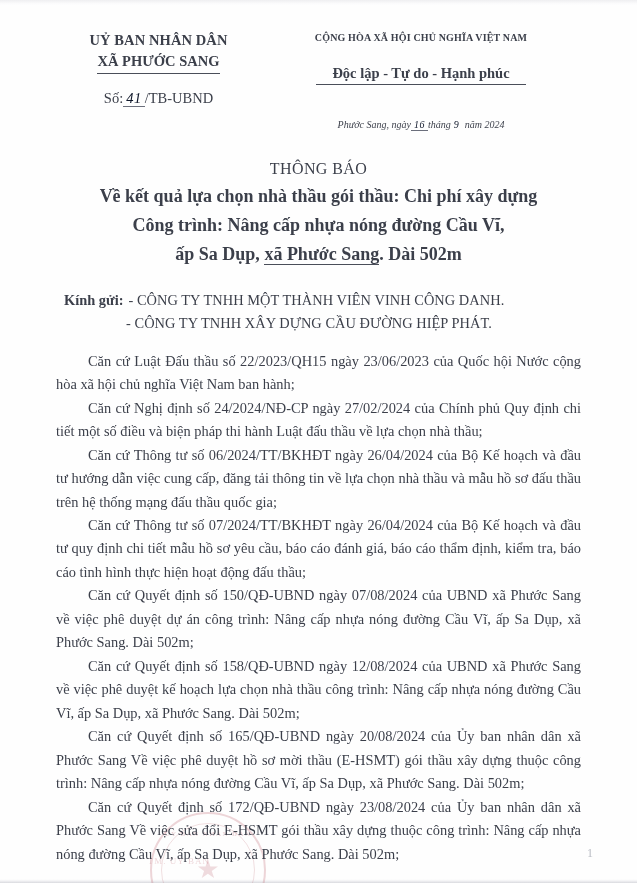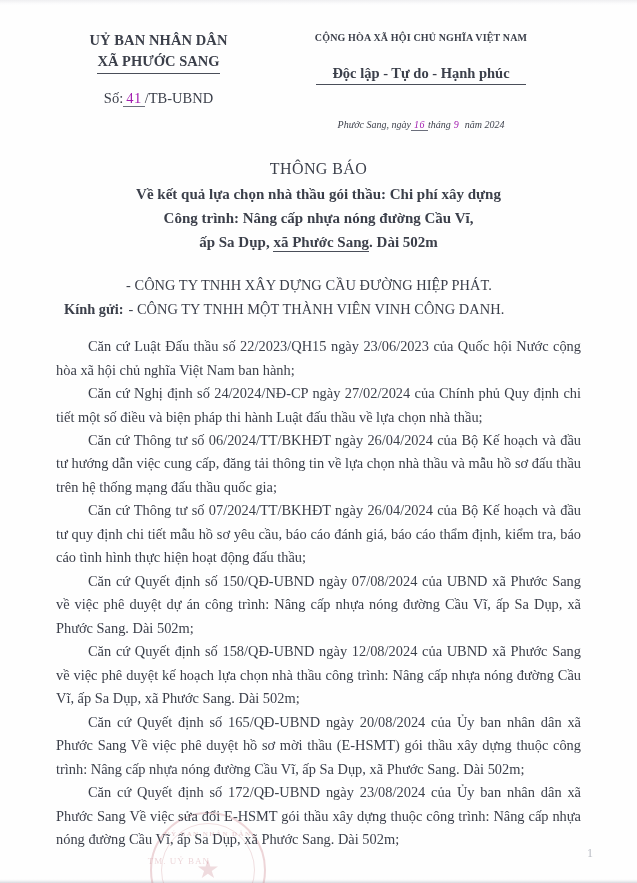--- a/index.html
+++ b/index.html
@@ -94,43 +94,44 @@
     margin-top: 16px;
     white-space: nowrap;
   }
   .date-line {
     font-size: 10px;
     font-style: italic;
     margin-top: 34px;
     white-space: nowrap;
   }
   .handwritten {
+    font-style: italic;
     font-family: "Liberation Serif", "DejaVu Serif", serif;
-    color: #a21caf;
+    color: #0f172a;
     padding: 0 3px;
     letter-spacing: 0.5px;
   }
   .hw-underline {
     border-bottom: 0.9px solid #6b6f7c;
   }
 
   
   .title-block {
     text-align: center;
     margin-top: 26px;
   }
   .title-main {
     font-weight: normal;
     font-size: 16px;
     letter-spacing: 0.4px;
     line-height: 1.6;
   }
   .title-sub {
     font-weight: bold;
-    font-size: 15px;
+    font-size: 18px;
     line-height: 1.62;
   }
   .u {
     border-bottom: 1.1px solid #4a4e59;
     padding-bottom: 0.5px;
   }
 
   
   .recipients {
     margin-top: 20px;
@@ -271,26 +272,26 @@
 
     <div class="title-block">
       <div class="title-main">THÔNG BÁO</div>
       <div class="title-sub">Về kết quả lựa chọn nhà thầu gói thầu: Chi phí xây dựng</div>
       <div class="title-sub">Công trình: Nâng cấp nhựa nóng đường Cầu Vĩ,</div>
       <div class="title-sub"><span>ấp Sa Dụp, </span><span class="u">xã Phước Sang</span><span>. Dài 502m</span></div>
     </div>
 
     <div class="recipients">
       <div class="recip-row">
+        <span class="recip-label">Kính gửi:</span>
+        <span class="recip-text">- CÔNG TY TNHH MỘT THÀNH VIÊN VINH CÔNG DANH.</span>
+      </div>
+      <div class="recip-row">
         <span class="recip-spacer"></span>
         <span class="recip-text">- CÔNG TY TNHH XÂY DỰNG CẦU ĐƯỜNG HIỆP PHÁT.</span>
-      </div>
-      <div class="recip-row">
-        <span class="recip-label">Kính gửi:</span>
-        <span class="recip-text">- CÔNG TY TNHH MỘT THÀNH VIÊN VINH CÔNG DANH.</span>
       </div>
     </div>
 
     <div class="body-text">
       <p>Căn cứ Luật Đấu thầu số 22/2023/QH15 ngày 23/06/2023 của Quốc hội Nước cộng hòa xã hội chủ nghĩa Việt Nam ban hành;</p>
       <p>Căn cứ Nghị định số 24/2024/NĐ-CP ngày 27/02/2024 của Chính phủ Quy định chi tiết một số điều và biện pháp thi hành Luật đấu thầu về lựa chọn nhà thầu;</p>
       <p>Căn cứ Thông tư số 06/2024/TT/BKHĐT ngày 26/04/2024 của Bộ Kế hoạch và đầu tư hướng dẫn việc cung cấp, đăng tải thông tin về lựa chọn nhà thầu và mẫu hồ sơ đấu thầu trên hệ thống mạng đấu thầu quốc gia;</p>
       <p>Căn cứ Thông tư số 07/2024/TT/BKHĐT ngày 26/04/2024 của Bộ Kế hoạch và đầu tư quy định chi tiết mẫu hồ sơ yêu cầu, báo cáo đánh giá, báo cáo thẩm định, kiểm tra, báo cáo tình hình thực hiện hoạt động đấu thầu;</p>
       <p>Căn cứ Quyết định số 150/QĐ-UBND ngày 07/08/2024 của UBND xã Phước Sang về việc phê duyệt dự án công trình: Nâng cấp nhựa nóng đường Cầu Vĩ, ấp Sa Dụp, xã Phước Sang. Dài 502m;</p>
       <p>Căn cứ Quyết định số 158/QĐ-UBND ngày 12/08/2024 của UBND xã Phước Sang về việc phê duyệt kế hoạch lựa chọn nhà thầu công trình: Nâng cấp nhựa nóng đường Cầu Vĩ, ấp Sa Dụp, xã Phước Sang. Dài 502m;</p>

